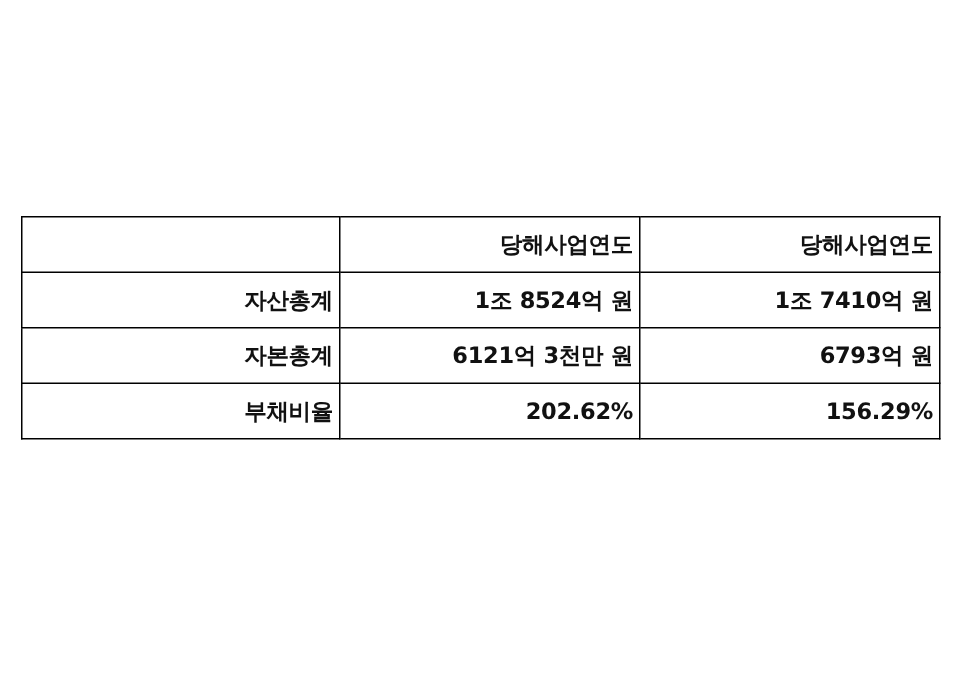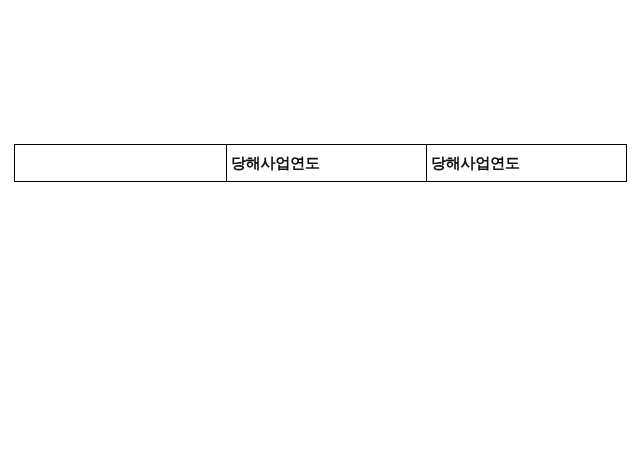--- a/index.html
+++ b/index.html
@@ -26,21 +26,21 @@
     width: 612px;
   }
   table.finance-table {
     border-collapse: collapse;
     width: 612px;
     table-layout: fixed;
   }
   table.finance-table td {
     border: 1px solid #000000;
     height: 36px;
-    text-align: left;
+    text-align: right;
     vertical-align: middle;
     font-size: 15px;
     font-weight: bold;
     color: #111111;
     padding: 0 4px;
     white-space: nowrap;
     letter-spacing: -0.2px;
   }
   col.c-label { width: 212px; }
   col.c-cur { width: 200px; }
@@ -62,16 +62,31 @@
         <col class="c-label">
         <col class="c-cur">
         <col class="c-prev">
       </colgroup>
       <tbody>
         <tr>
           <td class="corner-cell empty-cell"></td>
           <td>당해사업연도</td>
           <td>당해사업연도</td>
         </tr>
+        <tr>
+          <td>자산총계</td>
+          <td>1조 8524억 원</td>
+          <td>1조 7410억 원</td>
+        </tr>
+        <tr>
+          <td>자본총계</td>
+          <td>6121억 3천만 원</td>
+          <td>6793억 원</td>
+        </tr>
+        <tr>
+          <td>부채비율</td>
+          <td>202.62%</td>
+          <td>156.29%</td>
+        </tr>
       </tbody>
     </table>
   </div>
 </div>
 
 </body></html>

